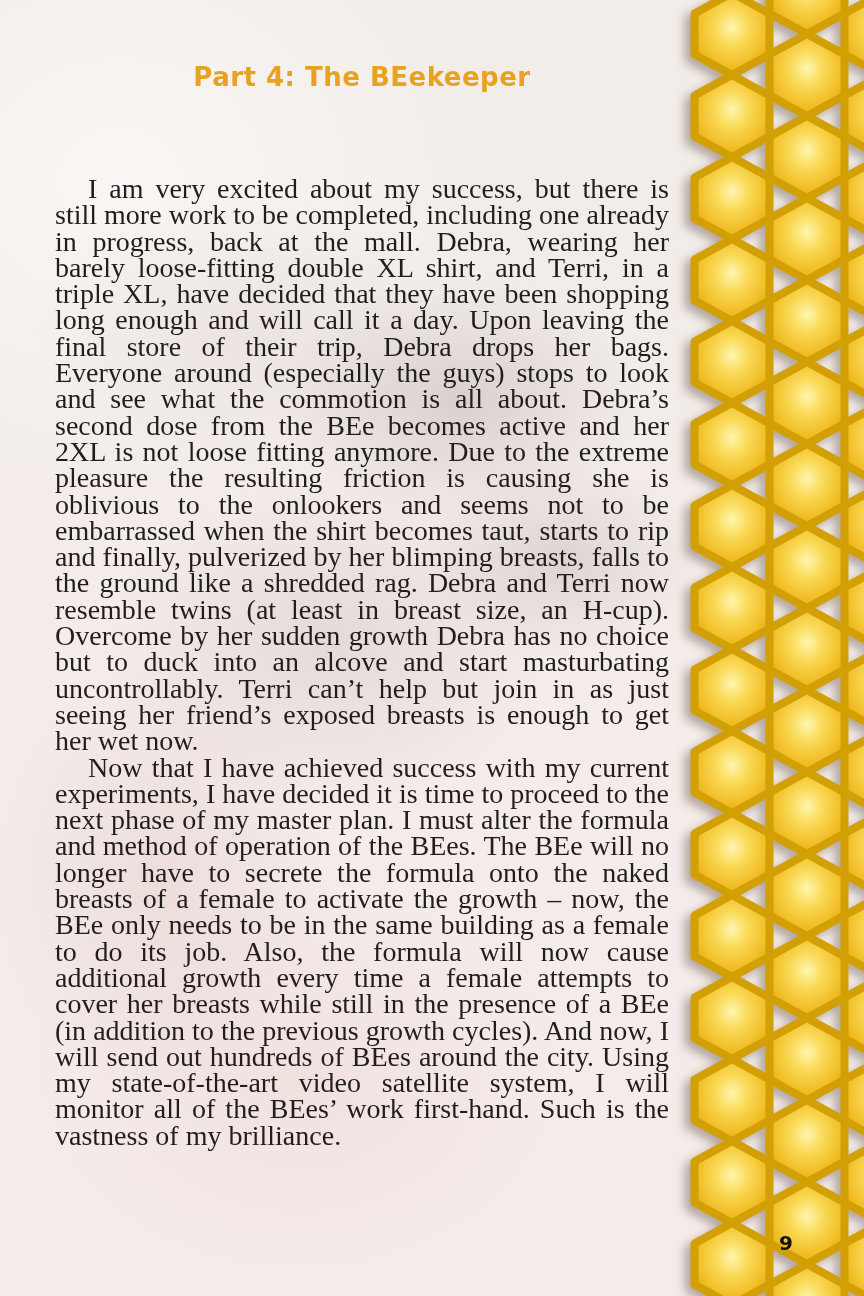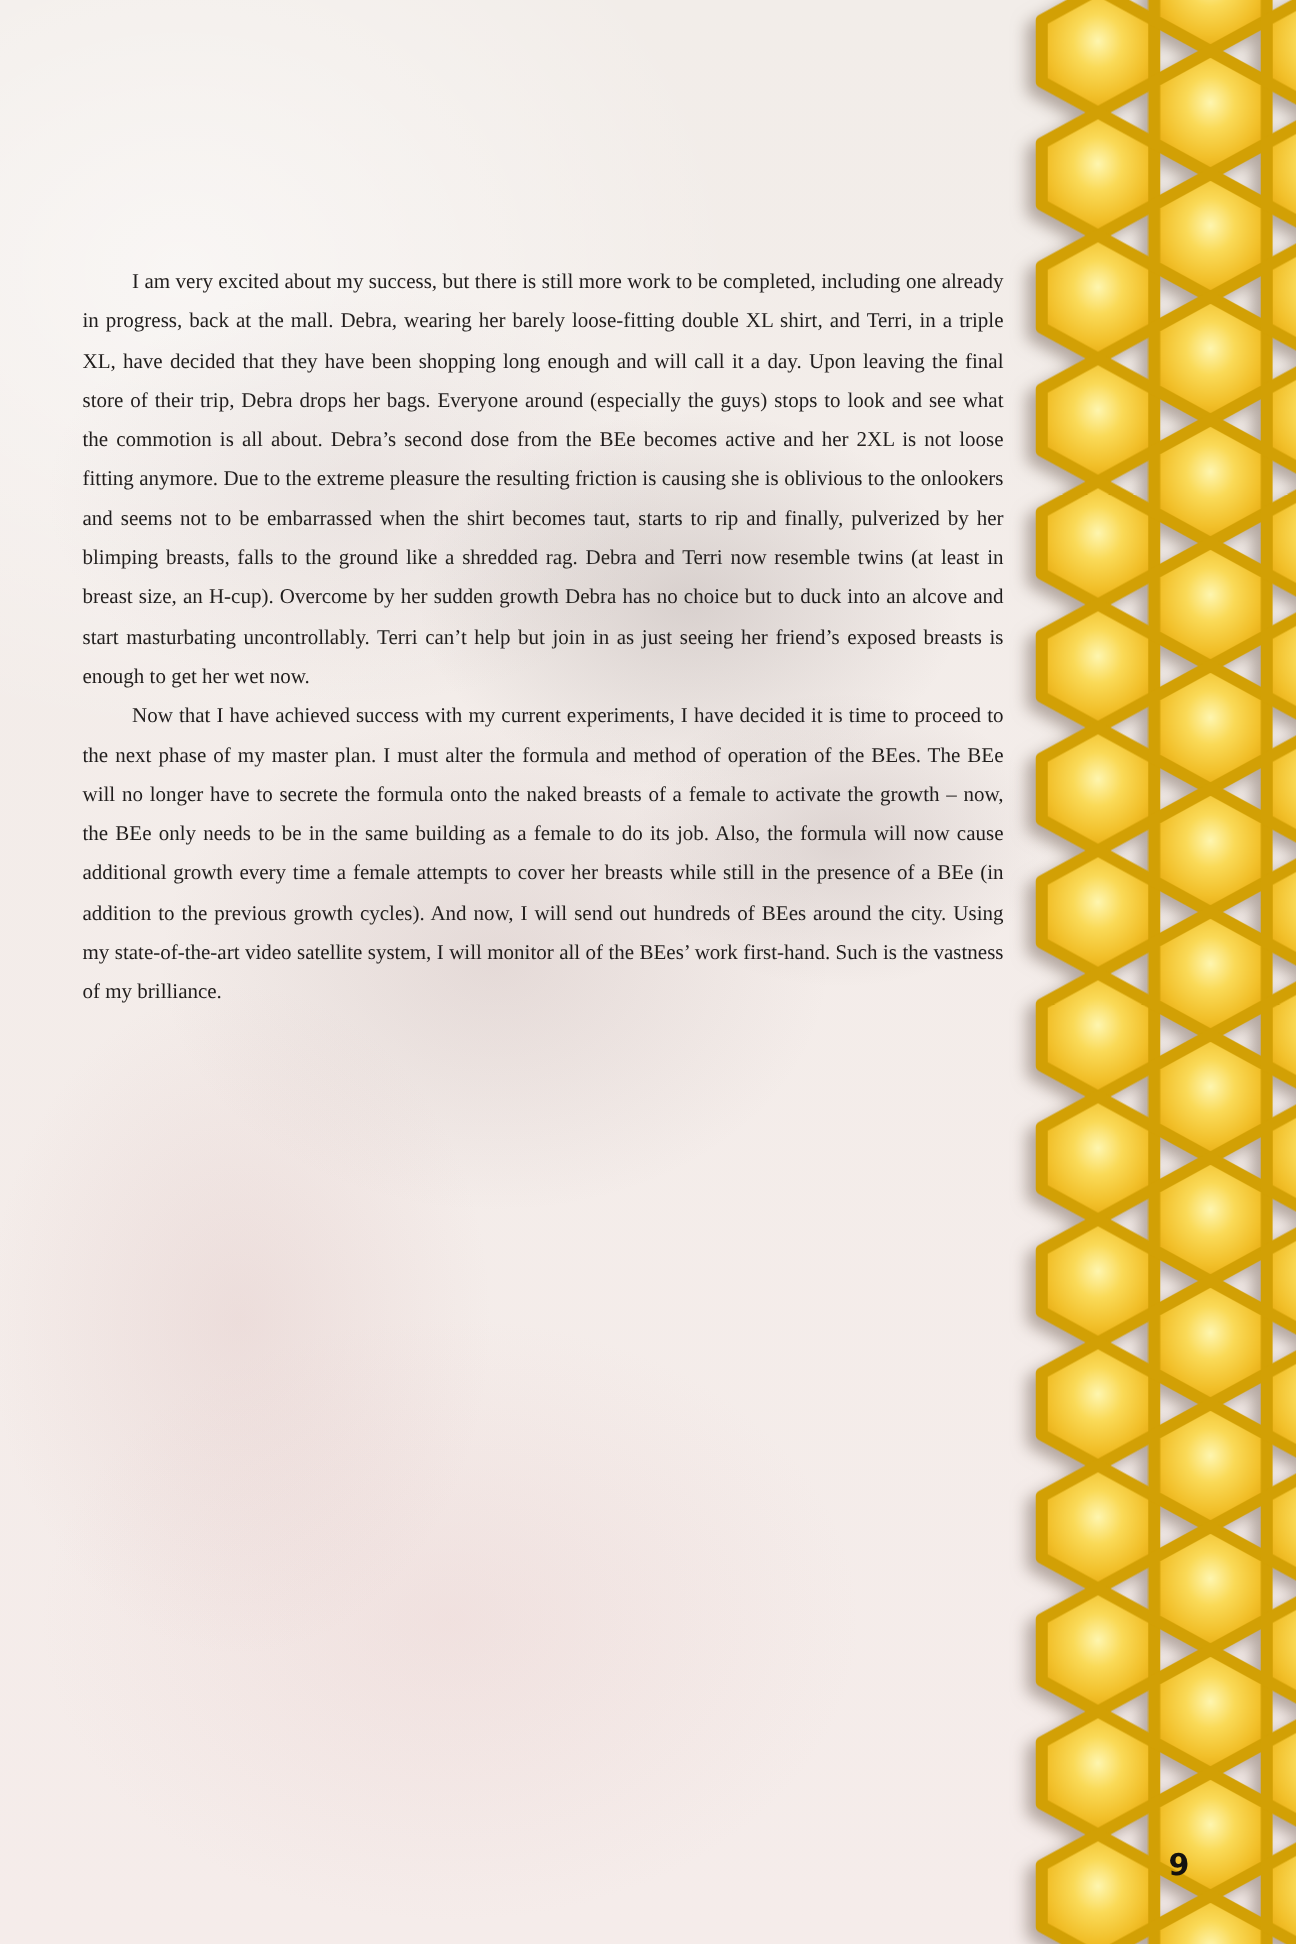--- a/index.html
+++ b/index.html
@@ -40,21 +40,21 @@
     color:var(--title-color,#e7a31f);
     line-height:1;
   }
   .title-line1{ margin-top:64px; }
   .title-line2{ margin-top:22px; }
   .story{
     position:absolute;
     left:0;top:176px;
     width:614px;
     color:var(--text-color,#211e1d);
-    font-size:14px;
+    font-size:28px;
     line-height:26.3px;
   }
   .story p{
     margin:0;
     text-align:justify;
     text-indent:33px;
   }
   .honeycomb{
     position:absolute;
     top:0;right:0;
@@ -70,20 +70,21 @@
     font-size:20px;
     color:#141210;
   }
 </style>
 </head>
 <body style="background: rgb(242, 237, 233);">
 
 <div class="watermark"></div>
 
 <div class="content">
+  <h1 class="title title-line1">Part 4: The BEekeeper</h1>
 
   <div class="story">
     <p>I am very excited about my success, but there is still more work to be completed, including one already in progress, back at the mall. Debra, wearing her barely loose-fitting double XL shirt, and Terri, in a triple XL, have decided that they have been shopping long enough and will call it a day. Upon leaving the final store of their trip, Debra drops her bags. Everyone around (especially the guys) stops to look and see what the commotion is all about. Debra’s second dose from the BEe becomes active and her 2XL is not loose fitting anymore. Due to the extreme pleasure the resulting friction is causing she is oblivious to the onlookers and seems not to be embarrassed when the shirt becomes taut, starts to rip and finally, pulverized by her blimping breasts, falls to the ground like a shredded rag. Debra and Terri now resemble twins (at least in breast size, an H-cup). Overcome by her sudden growth Debra has no choice but to duck into an alcove and start masturbating uncontrollably. Terri can’t help but join in as just seeing her friend’s exposed breasts is enough to get her wet now.</p>
     <p>Now that I have achieved success with my current experiments, I have decided it is time to proceed to the next phase of my master plan. I must alter the formula and method of operation of the BEes. The BEe will no longer have to secrete the formula onto the naked breasts of a female to activate the growth – now, the BEe only needs to be in the same building as a female to do its job. Also, the formula will now cause additional growth every time a female attempts to cover her breasts while still in the presence of a BEe (in addition to the previous growth cycles). And now, I will send out hundreds of BEes around the city. Using my state-of-the-art video satellite system, I will monitor all of the BEes’ work first-hand. Such is the vastness of my brilliance.</p>
   </div>
 </div>
 
 <svg class="honeycomb" viewBox="664 0 200 1296" width="200" height="1296" xmlns="http://www.w3.org/2000/svg">
   <defs>
     <radialGradient id="hex-grad" cx="0.5" cy="0.42" r="0.62">

